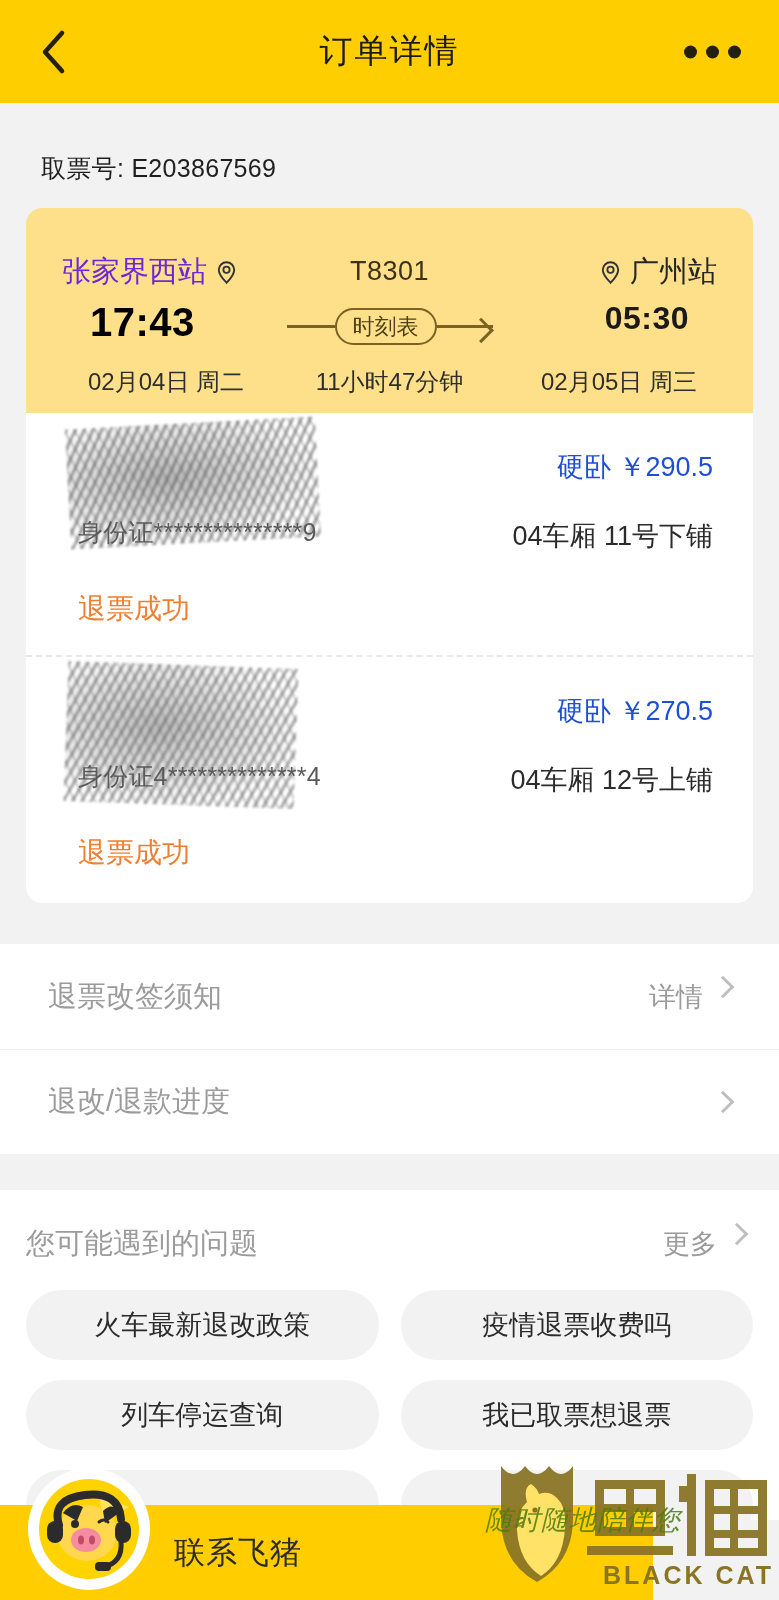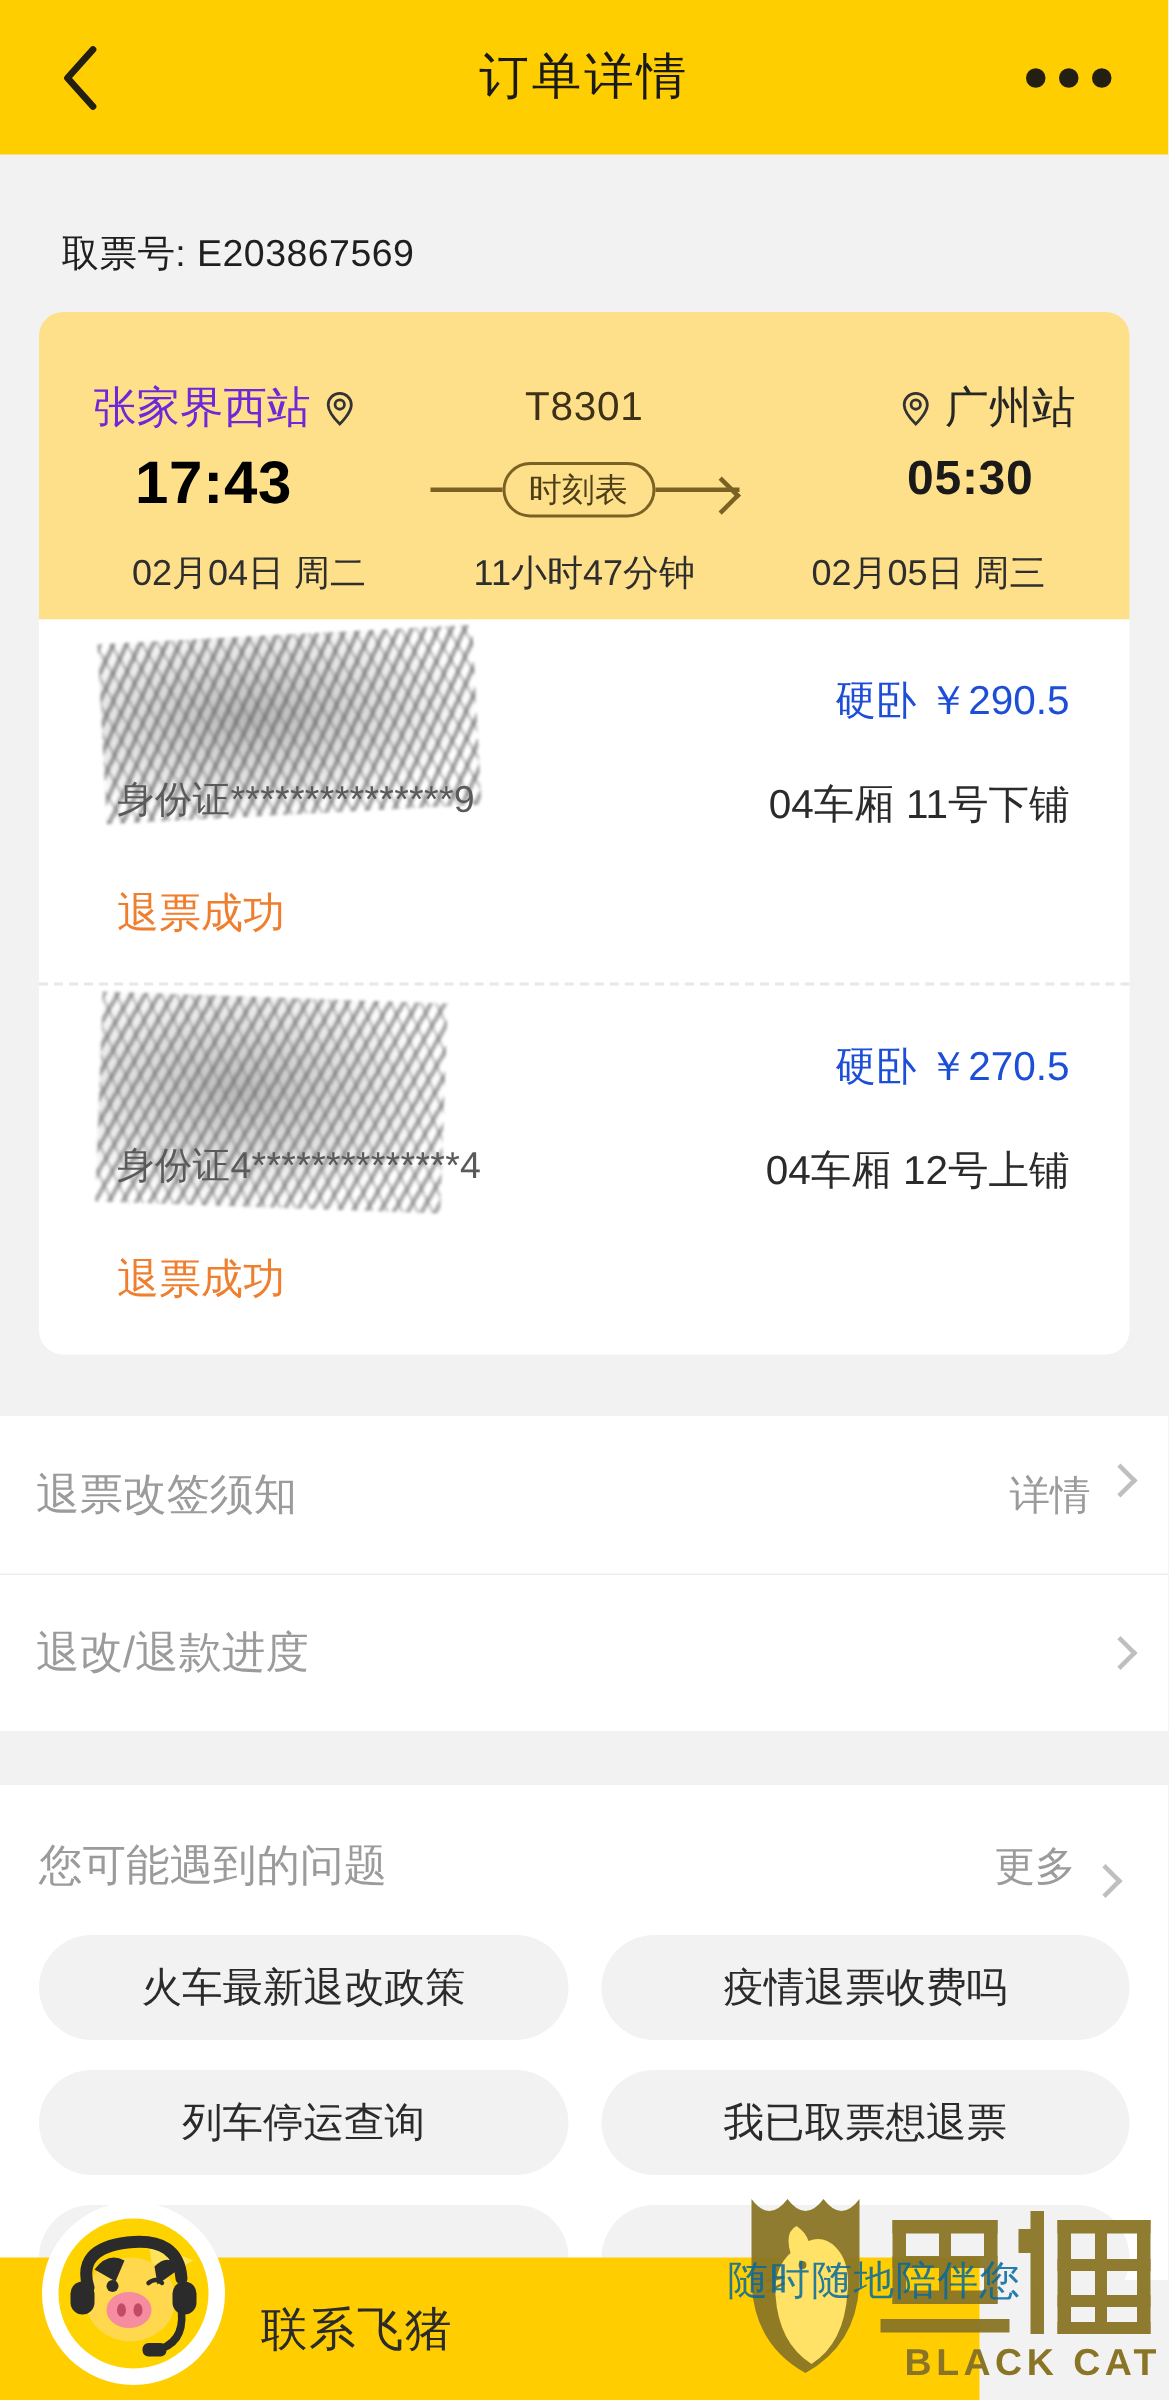--- a/index.html
+++ b/index.html
@@ -112,33 +112,33 @@
       radial-gradient(ellipse at 40% 45%, rgba(110,110,110,.5), rgba(255,255,255,0) 72%);
     filter:blur(1.1px);
   }
   .smudge.a { left:42px; top:10px; width:250px; height:120px; transform:rotate(-3deg); }
   .smudge.b { left:40px; top:8px;  width:230px; height:140px; transform:rotate(2deg); opacity:.95; }
 
   
   .rowgroup { position:absolute; left:0; width:779px; background:#fff; }
   .lrow {
     position:relative; height:105px; display:flex; align-items:center;
-    padding:0 24px; background:#fff; cursor:pointer;
+    padding:0 48px; background:#fff; cursor:pointer;
   }
   .lrow + .lrow { border-top:1.5px solid #ededed; }
   .lrow-label { font-size:29px; color:#9b9b9b; }
   .lrow-right { margin-left:auto; display:flex; align-items:flex-start; gap:12px; }
   .lrow-val { font-size:27px; color:#9b9b9b; }
   .chev { width:16px; height:16px; border-top:3px solid #bfbfbf; border-right:3px solid #bfbfbf; transform:rotate(45deg); }
 
   
   .faq { position:absolute; left:0; width:779px; background:#fff; }
   .faq-head { display:flex; align-items:center; padding:34px 34px 10px 26px; }
   .faq-title { font-size:29px; color:#9b9b9b; }
-  .faq-more { margin-left:auto; display:flex; align-items:flex-end; gap:12px; cursor:pointer; }
+  .faq-more { margin-left:auto; display:flex; align-items:flex-start; gap:12px; cursor:pointer; }
   .faq-more span { font-size:27px; color:#9b9b9b; }
   .faq-grid {
     display:grid; grid-template-columns:1fr 1fr; gap:20px 22px;
     padding:16px 26px 0 26px;
   }
   .faq-chip {
     height:70px; border-radius:35px; background:#f2f2f2;
     display:flex; align-items:center; justify-content:center;
     font-size:27px; color:#2b2b2b; cursor:pointer;
   }
@@ -158,21 +158,21 @@
     position:absolute; left:174px; bottom:26px; font-size:31px; color:#2b2b2b; letter-spacing:1px;
   }
 
   
   .wm {
     position:absolute; right:0px; bottom:0px; width:300px; height:150px;
     pointer-events:none;
   }
   .wm-text-cn {
     position:absolute; left:6px; bottom:62px; width:240px;
-    font-size:27px; color:#0369a1; opacity:.85; letter-spacing:1px; white-space:nowrap;
+    font-size:27px; color:#4d7c0f; opacity:.85; letter-spacing:1px; white-space:nowrap;font-style:italic;
   }
   .wm-blackcat {
     position:absolute; right:4px; bottom:4px; width:292px; height:132px;
   }
   .wm-bc-label {
     position:absolute; right:1px; bottom:6px; font-size:25px; font-weight:bold;
     color:#8a7526; letter-spacing:3px;
   }
 </style>
 </head>

